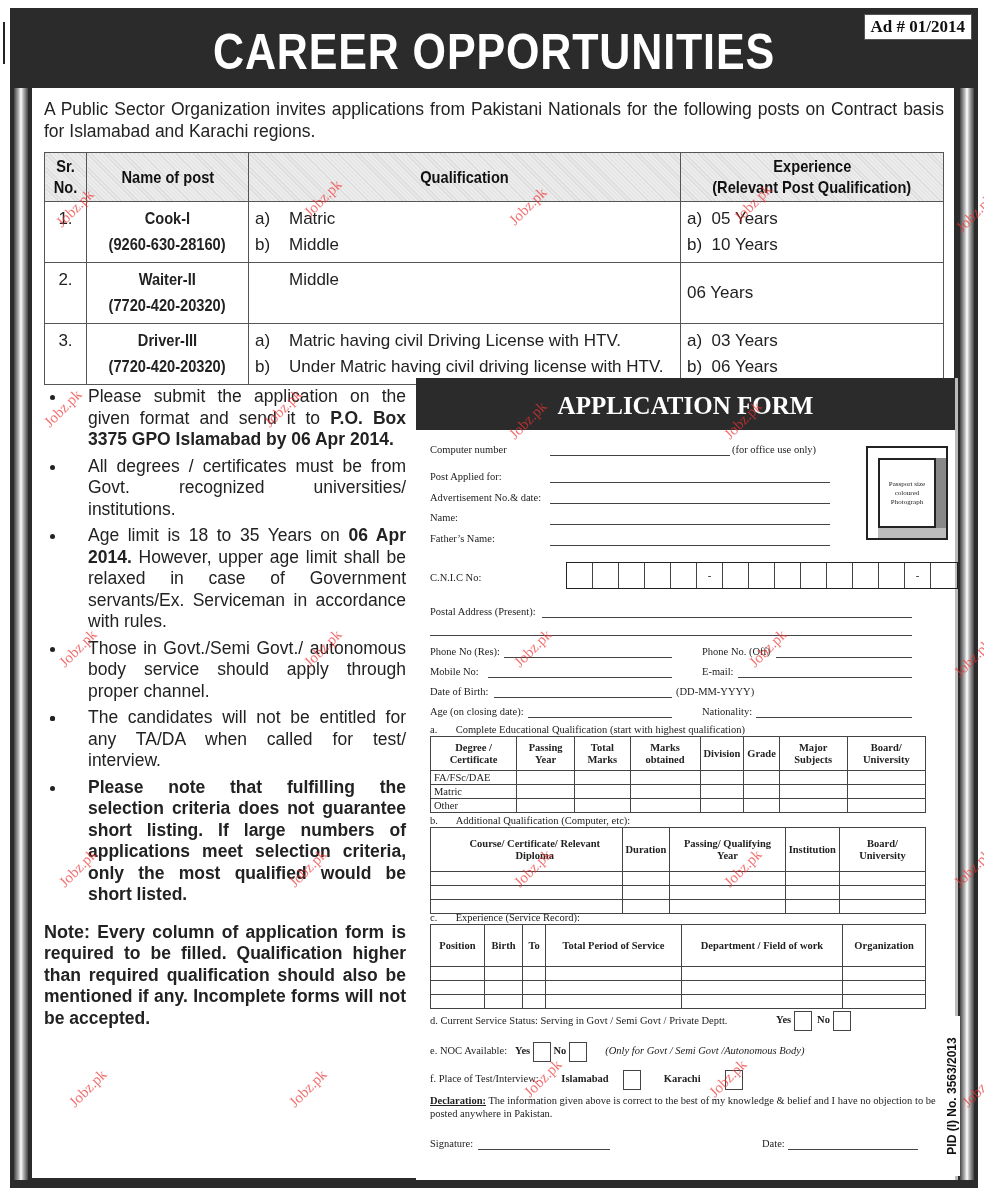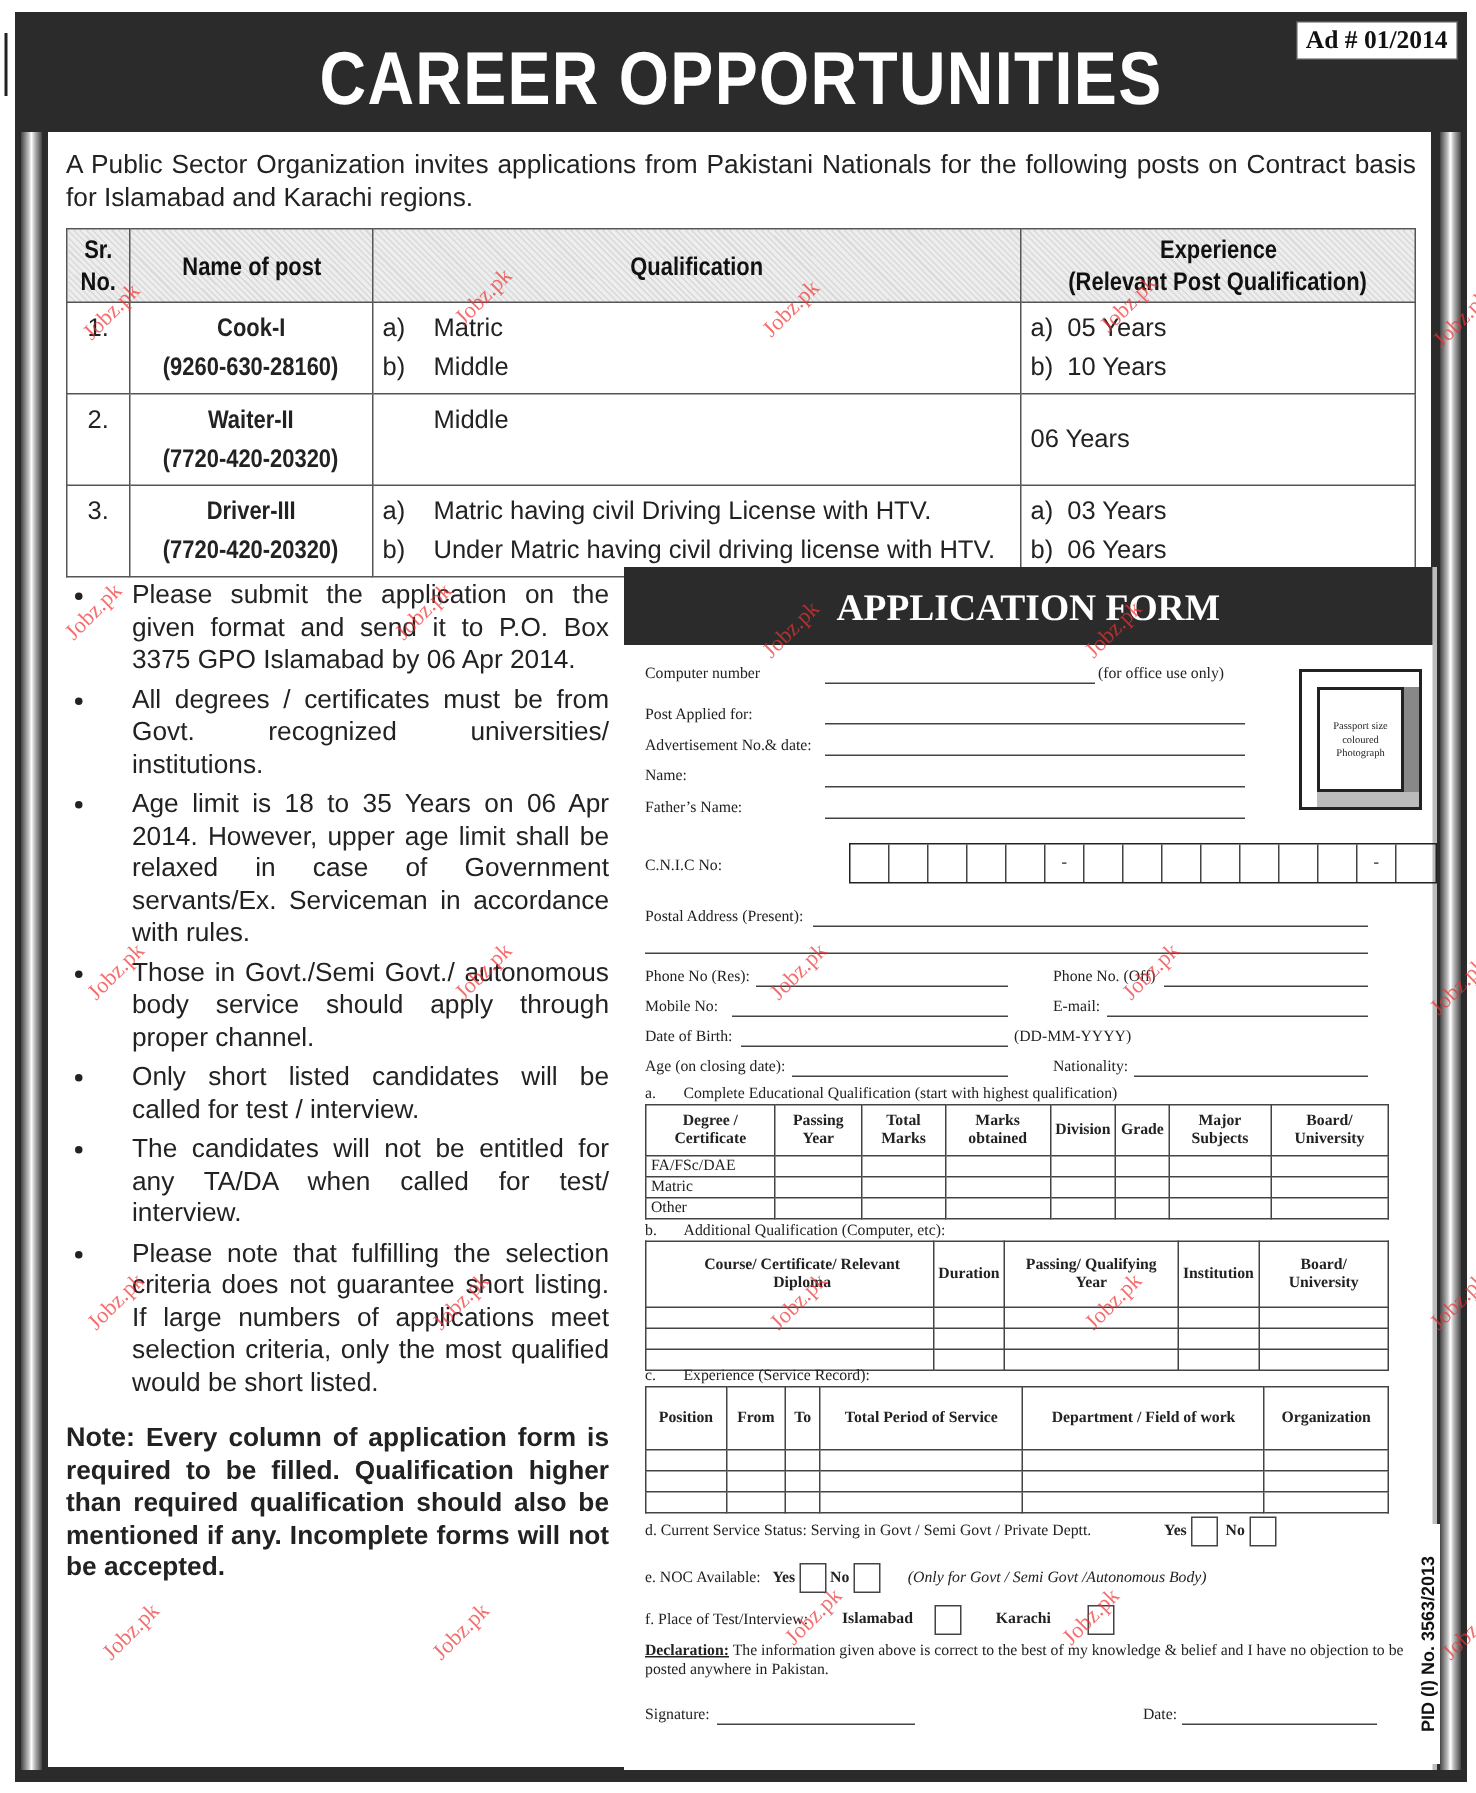--- a/index.html
+++ b/index.html
@@ -35,21 +35,21 @@
   td.sr { text-align: center; width: 42px; }
   td.post { text-align: center; font-weight: bold; width: 162px; line-height: 24px; }
   td.qual { width: 432px; }
   .lbl { display: inline-block; width: 34px; }
 
   
   .bullets { position: absolute; left: 12px; top: 298px; width: 362px; }
   .bullet { position: relative; padding-left: 44px; font-size: 17.5px; line-height: 21.5px; text-align: justify;
             margin-bottom: 5px; color: #222; }
   .bullet .dot { position: absolute; left: 6px; top: 9px; width: 5px; height: 5px; border-radius: 50%; background: #222; }
-  .b { font-weight: normal; }
+  .b { font-weight: bold; }
   .note { font-size: 17.5px; line-height: 21.5px; font-weight: bold; text-align: justify; color: #222; margin-top: 16px; }
 
   
   .form { position: absolute; left: 384px; top: 290px; width: 542px; height: 802px; background: #fff;
           border-right: 3px solid #bbb; }
   .form-head { height: 52px; background: #2b2b2b; color: #fff; text-align: center;
                font-family: "Liberation Serif", serif; font-weight: bold; font-size: 25px; line-height: 56px; }
   .ff { font-family: "Liberation Serif", serif; font-size: 10.5px; color: #222; }
   .abs { position: absolute; }
   .uline { position: absolute; border-bottom: 1px solid #444; height: 1px; }
@@ -146,21 +146,21 @@
             </td>
           </tr>
         </tbody>
     </table>
 
     <div class="bullets">
       <div class="bullet"><span class="dot"></span><span>Please submit the application on the given format and send it to </span><span class="b">P.O. Box 3375 GPO Islamabad by 06 Apr 2014.</span></div>
       <div class="bullet"><span class="dot"></span><span>All degrees / certificates must be from Govt. recognized universities/ institutions.</span></div>
       <div class="bullet"><span class="dot"></span><span>Age limit is 18 to 35 Years on </span><span class="b">06 Apr 2014.</span><span> However, upper age limit shall be relaxed in case of Government servants/Ex. Serviceman in accordance with rules.</span></div>
       <div class="bullet"><span class="dot"></span><span>Those in Govt./Semi Govt./ autonomous body service should apply through proper channel.</span></div>
-      <div class="bullet"><span class="dot"></span><span>Only short listed candidates will be called for test / interview.</span></div>
+      <div class="bullet"><span class="dot"></span></div>
       <div class="bullet"><span class="dot"></span><span>The candidates will not be entitled for any TA/DA when called for test/ interview.</span></div>
       <div class="bullet b"><span class="dot"></span><span>Please note that fulfilling the selection criteria does not guarantee short listing. If large numbers of applications meet selection criteria, only the most qualified would be short listed.</span></div>
       <p class="note"><span style="font-size:18px">Note:</span><span> Every column of application form is required to be filled. Qualification higher than required qualification should also be mentioned if any. Incomplete forms will not be accepted.</span></p>
     </div>
 
     <div class="form ff">
       <div class="form-head">APPLICATION FORM</div>
 
       <span class="abs" style="left:14px;top:66px">Computer number</span>
       <div class="uline" style="left:134px;top:77px;width:180px"></div>
@@ -305,21 +305,21 @@
               <td style="height: 14px;"></td>
             </tr>
           </tbody>
       </table>
 
       <span class="abs" style="left:14px;top:534px;white-space:pre">c.       Experience (Service Record):</span>
       <table class="ft" style="left:14px;top:546px;width:496px">
         <thead>
             <tr id="exp-head">
               <th style="height: 42px;">Position</th>
-              <th style="height: 42px;">From</th>
+              <th style="height: 42px;">Birth</th>
               <th style="height: 42px;">To</th>
               <th style="height: 42px;">Total Period of Service</th>
               <th style="height: 42px;">Department / Field of work</th>
               <th style="height: 42px;">Organization</th>
             </tr>
           </thead>
         <tbody id="exp-body">
             <tr>
               <td style="height: 14px;"></td>
               <td style="height: 14px;"></td>

